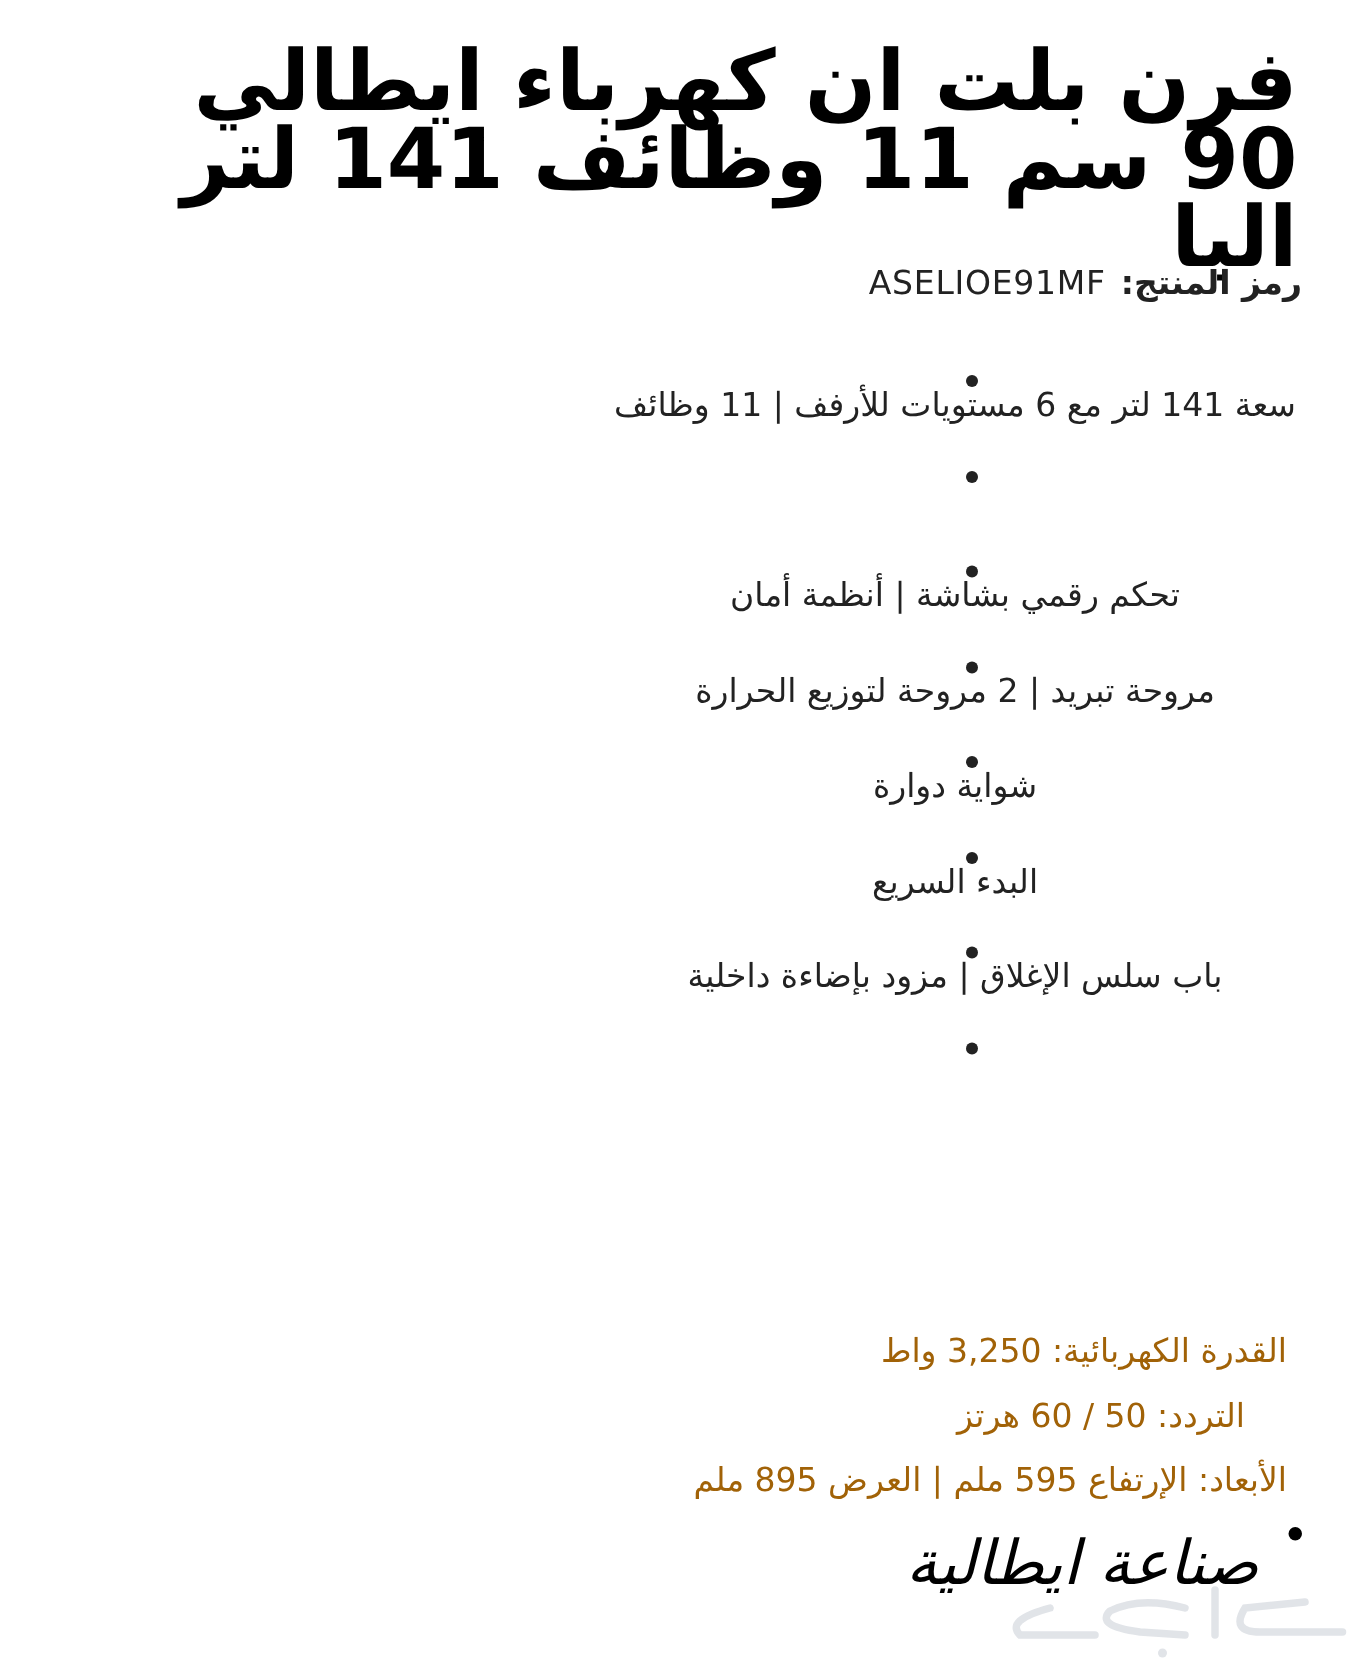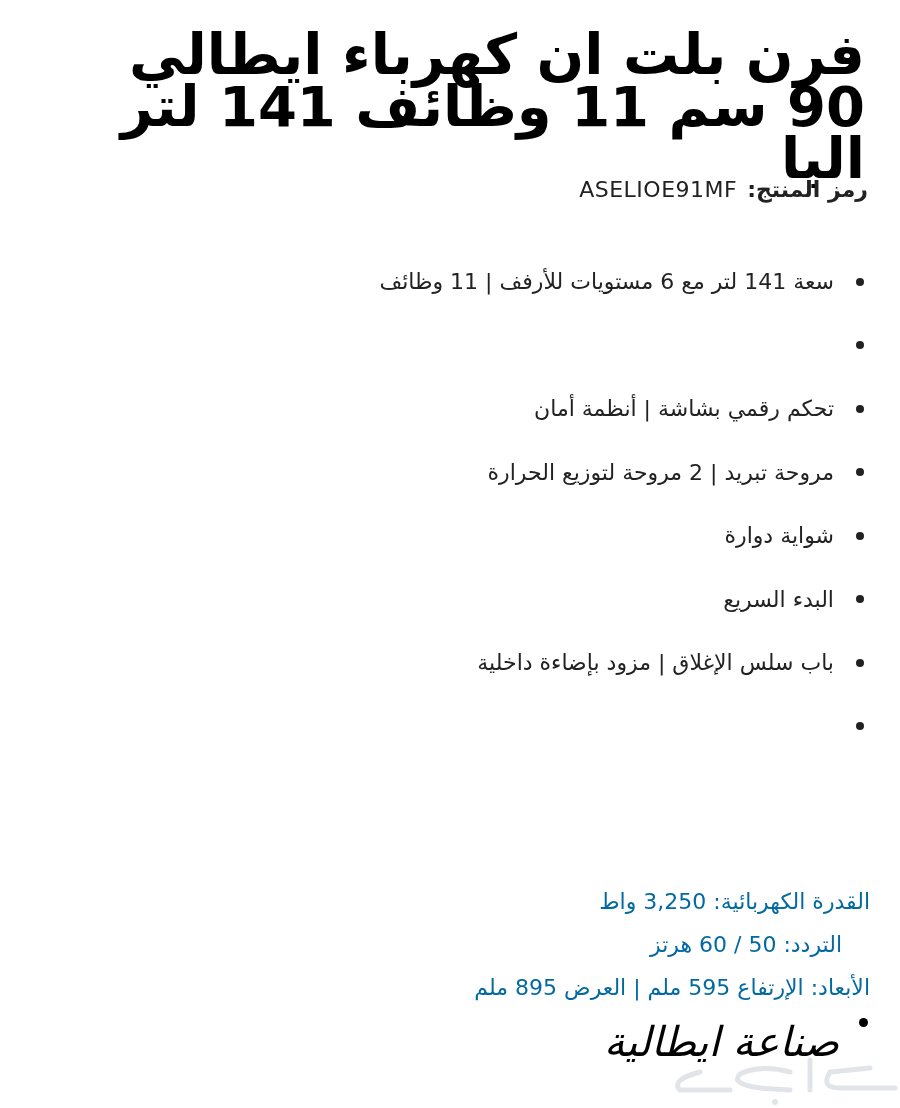--- a/index.html
+++ b/index.html
@@ -19,30 +19,30 @@
       font-size: 22px; line-height: 36px; color: #222;
       display: flex; flex-direction: row; gap: 10px; align-items: baseline;
     }
     .sku .sku-label { font-weight: bold; }
     .sku .sku-value { direction: ltr; letter-spacing: 0.5px; margin-left: 44px; }
     .features {
       position: absolute; top: 250px; right: 36px;
       list-style: none; margin: 0; padding: 0;
     }
     .features li {
-      display: flex; flex-direction: row; align-items: center;
+      display: flex; flex-direction: column; align-items: center;
       height: 63.5px; font-size: 22px; color: #222;
     }
     .features .bullet {
       width: 8px; height: 8px; border-radius: 50%; background: #222;
       margin-left: 22px; margin-right: 0; flex: 0 0 auto;
     }
     .specs {
-      position: absolute; top: 880px; right: 30px;
-      font-size: 22px; line-height: 43px; color: #0369a1;
+      position: absolute; top: 880px; right: 42px;
+      font-size: 22px; line-height: 43px; color: #a16207;
     }
     .specs .row { display: flex; gap: 0; white-space: nowrap; }
     .specs .gap { display: inline-block; width: 28px; }
     .origin {
       position: absolute; top: 1018px; right: 32px;
       display: flex; 
       font-size: 41px; font-style: italic; color: #000;
     }
     .origin .bullet {
       width: 9px; height: 9px; border-radius: 50%; background: #000;

